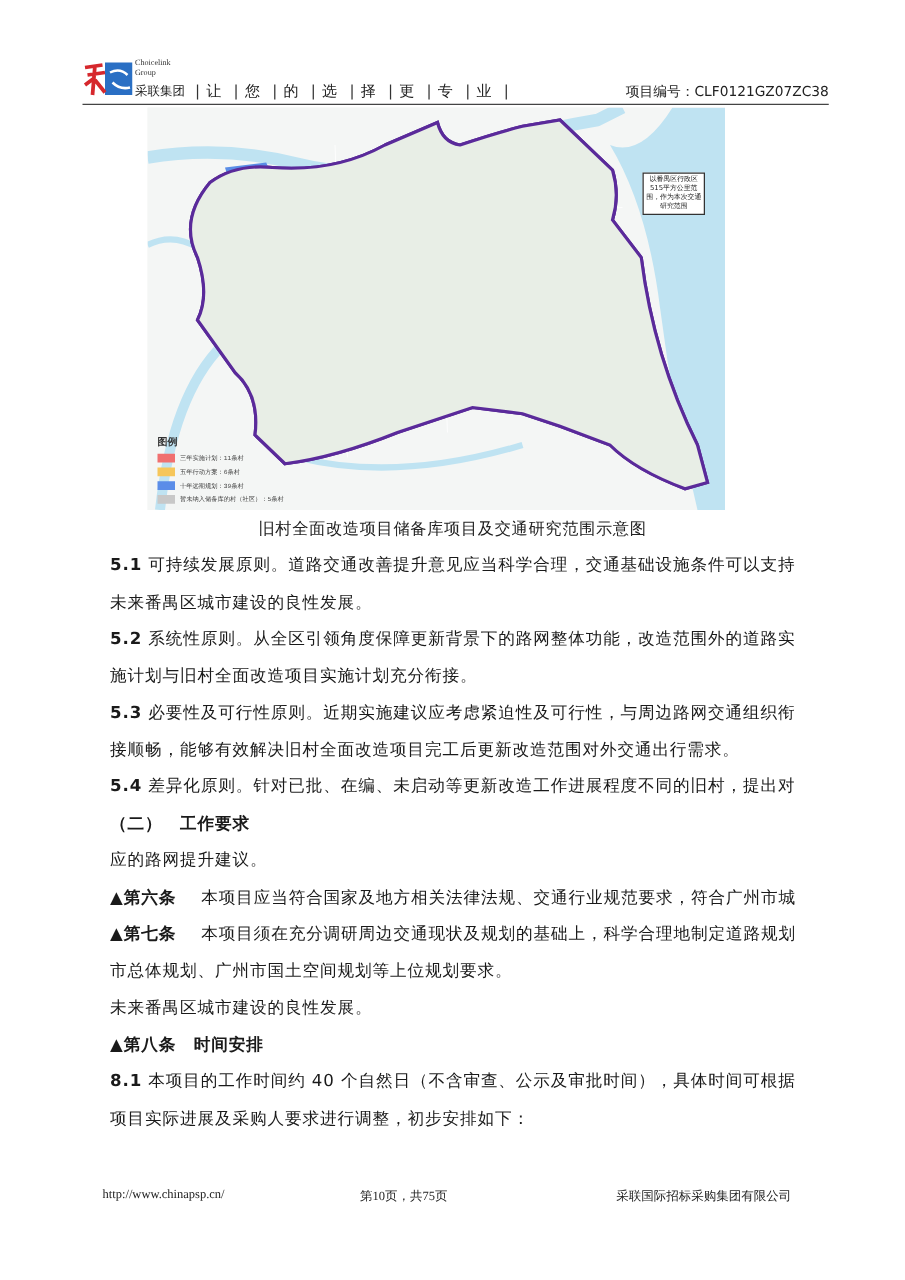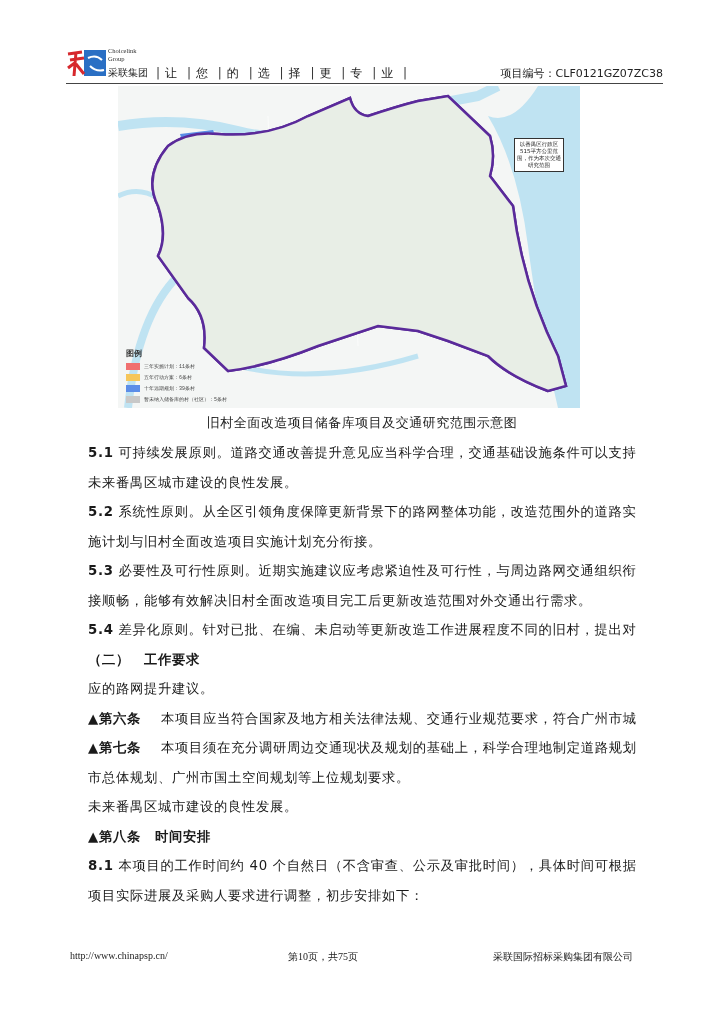--- a/index.html
+++ b/index.html
@@ -33,21 +33,21 @@
 
   .content { position:absolute; left:88px; top:438px; width:575px; font-family:"DejaVu Sans",sans-serif;
              font-size:13.3px; color:#1a1a1a; }
   .line { height:29.5px; line-height:29.5px; white-space:nowrap; letter-spacing:0.7px; }
   .h { font-weight:bold; }
   .num { font-weight:bold;margin-top:37px; }
   .gap { display:inline-block; width:20px; }
 
   .footer { position:absolute; left:66px; top:950px; width:597px; font-size:10px; color:#222;
             font-family:"Liberation Serif",serif; }
-  .footer .left { position:absolute; left:4px; }
+  .footer .left { position:absolute; left:16px; }
   .footer .mid { position:absolute; left:222px; }
   .footer .right { position:absolute; right:30px; font-family:"DejaVu Sans",sans-serif; font-size:10px; }
 </style>
 </head>
 <body>
 
 <div class="header">
   <svg class="logo-mark" viewBox="0 0 40 30">
     <rect x="18" y="2" width="22" height="26" fill="#2a6fc4"></rect>
     <path d="M2 6 L16 4 M4 12 L18 10 M10 4 L8 28 M2 20 L10 14 M10 16 L18 26" stroke="#d6282d" stroke-width="3" fill="none"></path>

